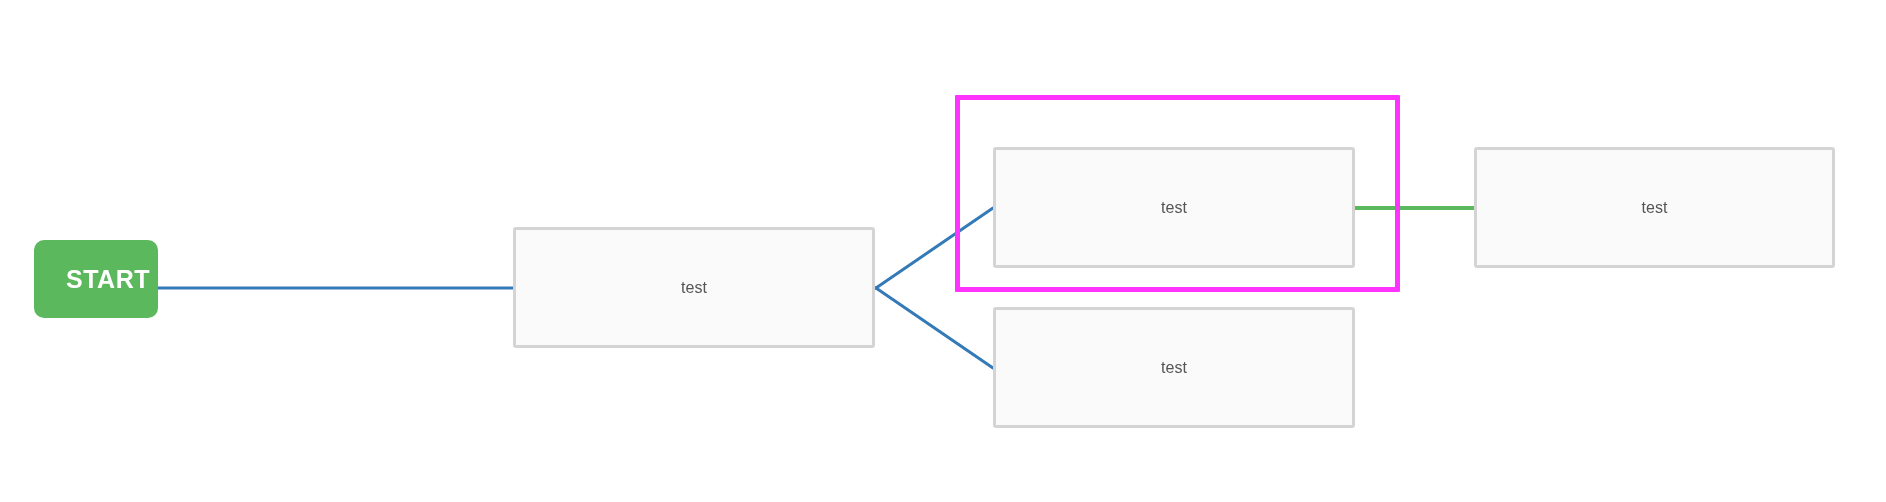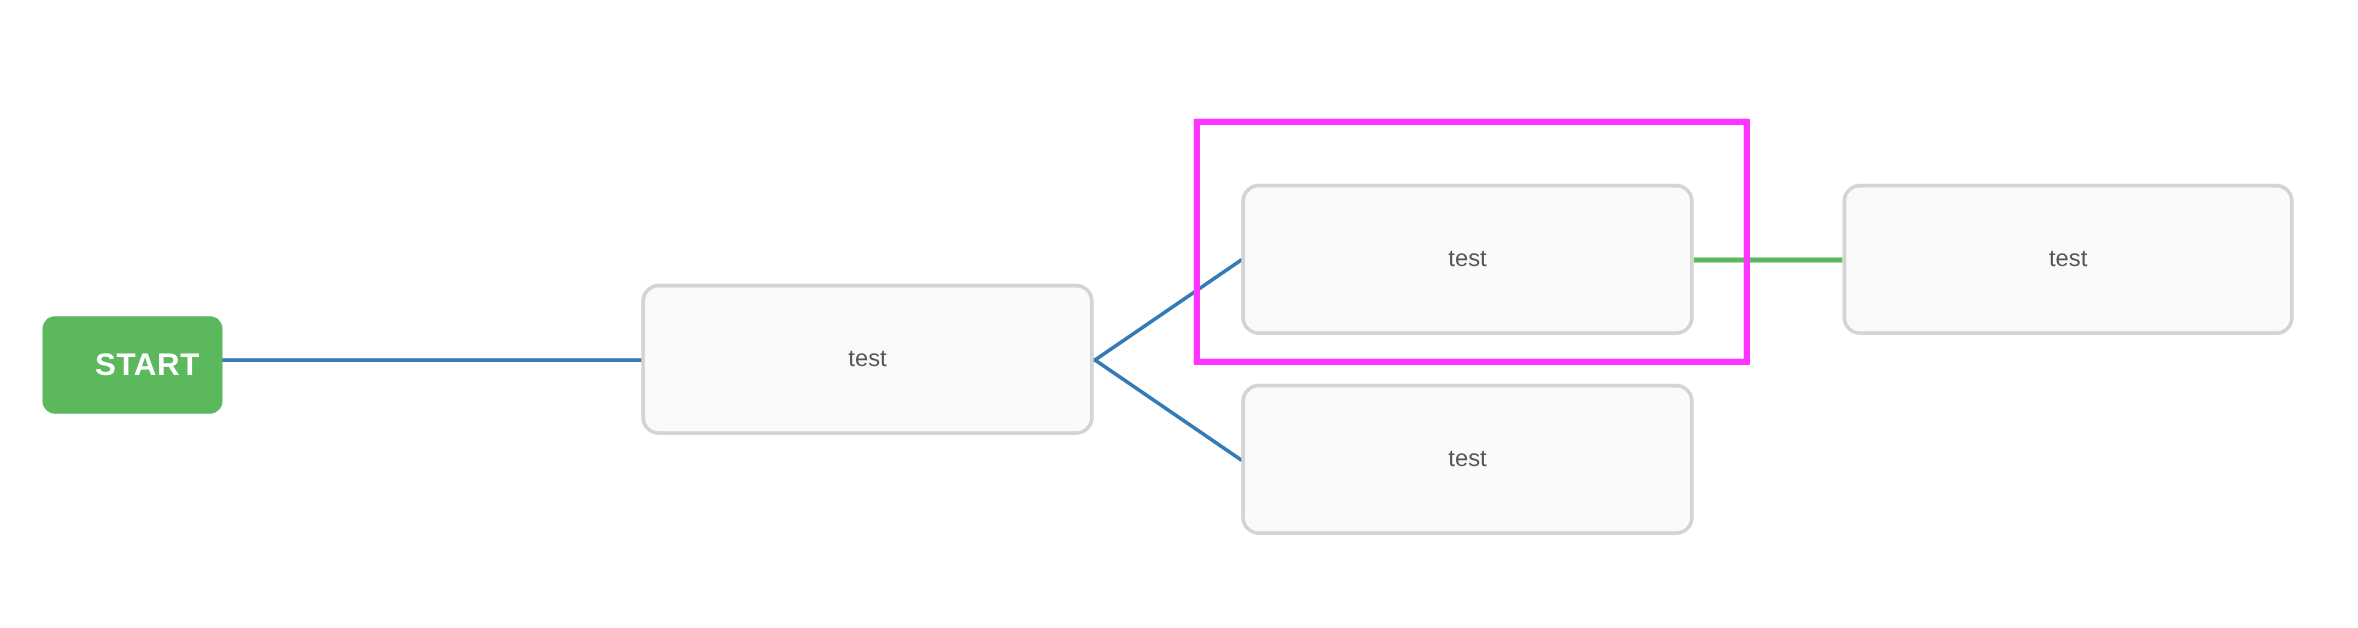--- a/index.html
+++ b/index.html
@@ -31,23 +31,23 @@
     position: absolute;
     box-sizing: border-box;
     display: flex;
     align-items: center;
     justify-content: center;
     text-align: center;
   }
   .node-task {
     background: #fafafa;
     border: 3px solid #d4d4d4;
-    border-radius: 14px;
+    border-radius: 3px;
     color: #555555;
-    font-size: 19px;
+    font-size: 16px;
     font-weight: 400;
     line-height: 1;
   }
   .node-start {
     background: #5cb85c;
     border: none;
     border-radius: 10px;
     color: #ffffff;
     font-size: 25px;
     font-weight: bold;
@@ -71,21 +71,21 @@
 
 <div id="canvas">
 
   <svg id="edge-layer" viewBox="0 0 1886 502" width="1886" height="502" xmlns="http://www.w3.org/2000/svg">
     <polyline fill="none" stroke="#337ab7" stroke-width="3" stroke-linecap="butt" points="155,288 876,288"></polyline>
     <polyline fill="none" stroke="#337ab7" stroke-width="3" stroke-linecap="round" points="876,288 993,208"></polyline>
     <polyline fill="none" stroke="#337ab7" stroke-width="3" stroke-linecap="round" points="876,288 993,368"></polyline>
     <polyline fill="none" stroke="#5cb85c" stroke-width="4" stroke-linecap="butt" points="1355,208 1474,208"></polyline>
   </svg>
 
-  <div class="node node-start" style="left:34px; top:253px; width:144px; height:78px;padding-left:24px;">
+  <div class="node node-start" style="left:34px; top:240px; width:124px; height:78px;padding-left:24px;">
     <span class="node-label">START</span>
   </div>
 
   <div class="node node-task" style="left:513px; top:227px; width:362px; height:121px;">
     <span class="node-label">test</span>
   </div>
 
   <div class="node node-task" style="left:993px; top:147px; width:362px; height:121px;">
     <span class="node-label">test</span>
   </div>

